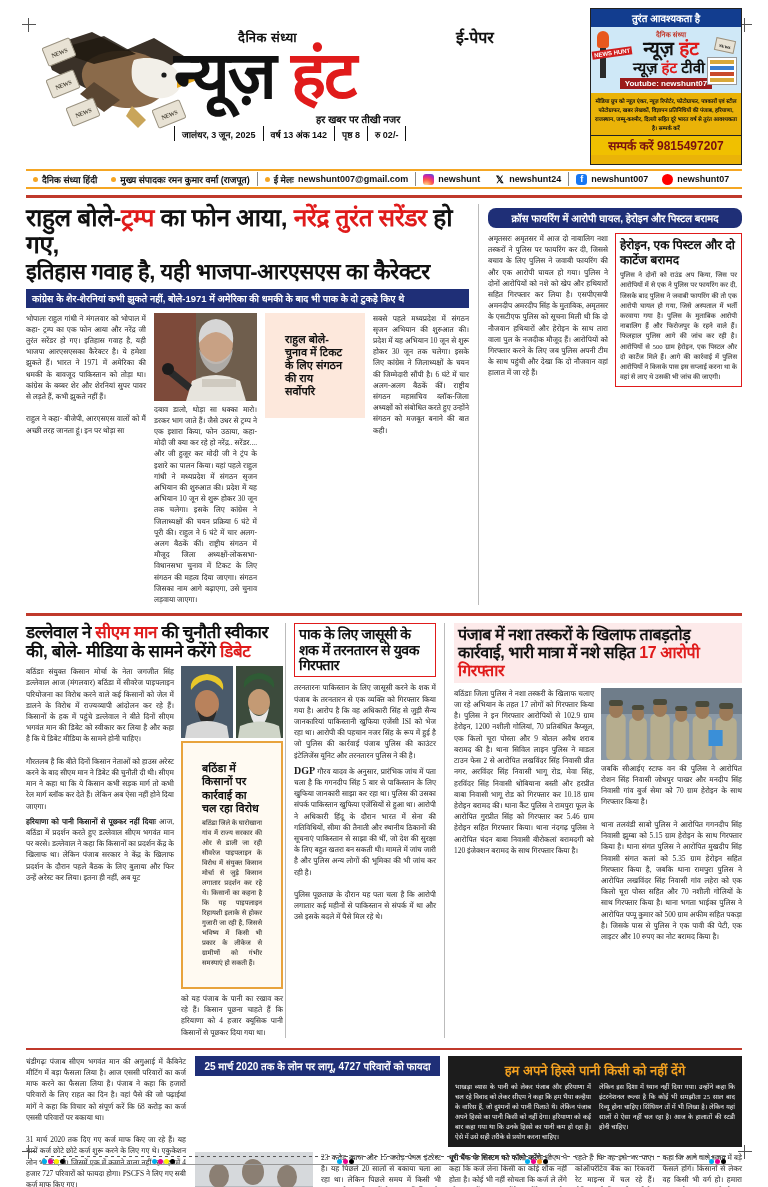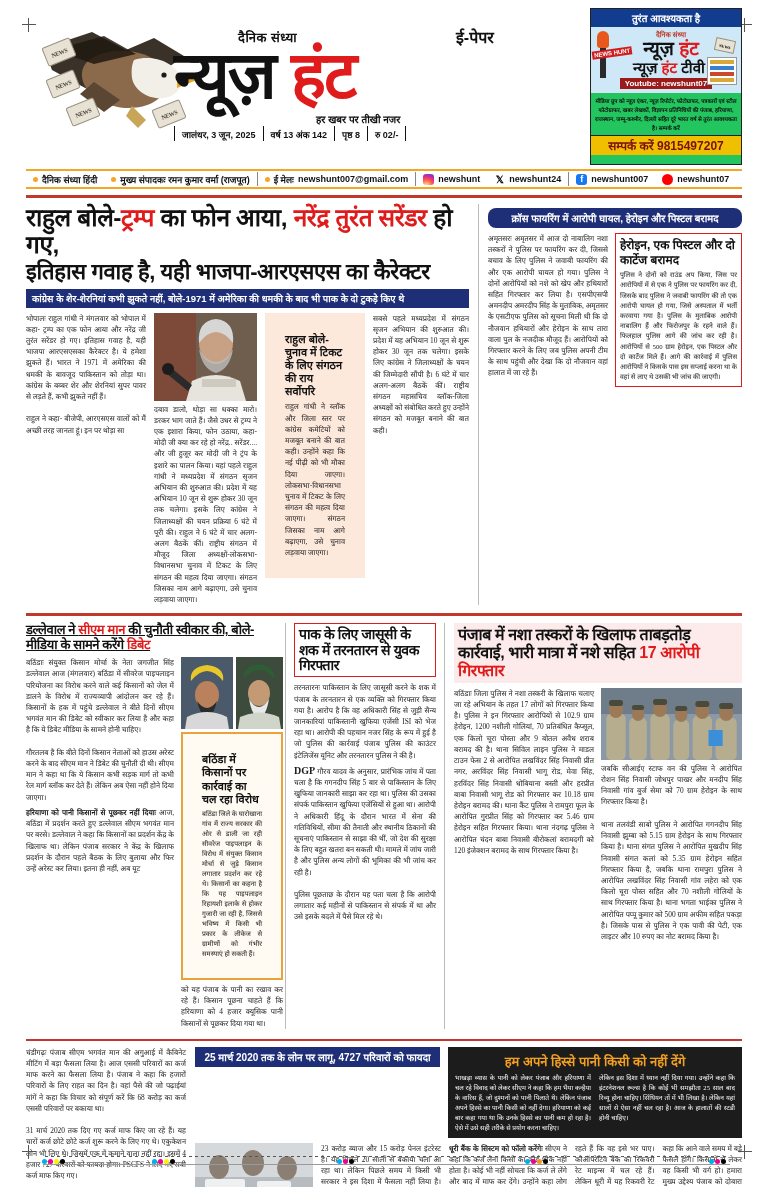--- a/index.html
+++ b/index.html
@@ -33,21 +33,21 @@
   .logo-main .red { color:#e01b1b; }
   .tagline { position:absolute; left:290px; top:104px; font-size:10px; font-weight:bold; color:#111;
              font-family:"Liberation Sans", sans-serif; }
   .dateline { position:absolute; left:148px; top:118px; display:flex; align-items:stretch; height:15px;
               font-family:"Liberation Sans", sans-serif; }
   .dateline span { font-size:9px; font-weight:bold; color:#111; padding:2px 7px;
                    border-right:1px solid #111; white-space:nowrap; }
   .dateline span:first-child { border-left:1px solid #111; }
 
   
-  .adbox { width:152px; border:1px solid #222; background:#22c55e; position:relative; }
+  .adbox { width:152px; border:1px solid #222; background:#eab308; position:relative; }
   .ad-top { background:#123d8f; color:#fff; text-align:center; font-size:10px; font-weight:bold;
             padding:2px 0; font-family:"Liberation Sans", sans-serif; }
   .ad-mid { background:#cfe8f7; padding:3px 4px 4px 4px; position:relative; min-height:62px; }
   .mic { position:absolute; left:6px; top:4px; width:12px; height:46px; }
   .mic-head { width:12px; height:17px; background:#e8581d; border-radius:6px 6px 3px 3px; }
   .mic-body { width:6px; height:30px; background:#2a2a2a; margin-left:3px; }
   .newshunt-tag { position:absolute; left:1px; top:22px; background:#d01e1e; color:#fff; font-size:6px;
                   font-weight:bold; padding:1px 2px; transform:rotate(-8deg);
                   font-family:"Liberation Sans", sans-serif; }
   .ad-brand1 { text-align:center; font-size:7px; font-weight:bold; color:#c0392b;
@@ -278,21 +278,20 @@
                 <rect x="48" y="66" width="34" height="8" fill="#cfcac0"></rect>
                 <path d="M16 54 L38 72 L34 78 L12 60 Z" fill="#2a2a2a"></path>
                 <circle cx="14" cy="56" r="6" fill="#1c1c1c"></circle>
               </svg>
             </div>
             <div class="body-txt" style="margin-top:3px;">दबाव डालो, थोड़ा सा धक्का मारो। डरकर भाग जाते हैं। जैसे उधर से ट्रम्प ने एक इशारा किया, फोन उठाया, कहा- मोदी जी क्या कर रहे हो नरेंद्र.. सरेंडर.... और जी हुजूर कर मोदी जी ने ट्रंप के इशारे का पालन किया। यहां पहले राहुल गांधी ने मध्यप्रदेश में संगठन सृजन अभियान की शुरुआत की। प्रदेश में यह अभियान 10 जून से शुरू होकर 30 जून तक चलेगा। इसके लिए कांग्रेस ने जिलाध्यक्षों की चयन प्रक्रिया 6 घंटे में पूरी की। राहुल ने 6 घंटे में चार अलग-अलग बैठकें कीं। राष्ट्रीय संगठन में मौजूद जिला अध्यक्षों-लोकसभा-विधानसभा चुनाव में टिकट के लिए संगठन की महत्व दिया जाएगा। संगठन जिसका नाम आगे बढ़ाएगा, उसे चुनाव लड़वाया जाएगा।</div>
           </div>
           <div class="col" style="width:100px; flex:0 0 100px;">
             <div class="tint" style="padding:20px;">
               <div class="boxhl" style="font-size:11px; line-height:1.2;">राहुल बोले- चुनाव में टिकट के लिए संगठन की राय सर्वोपरि</div>
-              <div class="body-txt" style="margin-top:3px;">राहुल गांधी ने ब्लॉक और जिला स्तर पर कांग्रेस कमेटियों को मजबूत बनाने की बात कही। उन्होंने कहा कि नई पीढ़ी को भी मौका दिया जाएगा। लोकसभा-विधानसभा चुनाव में टिकट के लिए संगठन की महत्व दिया जाएगा। संगठन जिसका नाम आगे बढ़ाएगा, उसे चुनाव लड़वाया जाएगा।</div>
             </div>
           </div>
           <div class="col" style="width:96px; flex:0 0 96px;">
             <div class="body-txt">सबसे पहले मध्यप्रदेश में संगठन सृजन अभियान की शुरुआत की। प्रदेश में यह अभियान 10 जून से शुरू होकर 30 जून तक चलेगा। इसके लिए कांग्रेस ने जिलाध्यक्षों के चयन की जिम्मेदारी सौंपी है। 6 घंटे में चार अलग-अलग बैठकें कीं। राष्ट्रीय संगठन महासचिव ब्लॉक-जिला अध्यक्षों को संबोधित करते हुए उन्होंने संगठन को मजबूत बनाने की बात कही।</div>
           </div>
         </div>
       </div>
 
       <div class="top-right">
         <div class="subbar2" style="margin-top:4px;border-radius:8px;">क्रॉस फायरिंग में आरोपी घायल, हेरोइन और पिस्टल बरामद</div>
@@ -310,21 +309,21 @@
       </div>
     </div>
   </div>
 
   <div class="rule-red" style="margin-top:8px;"></div>
 
   <div class="content">
     <div class="mid-wrap">
 
       <div class="mid-a">
-        <div class="hl1" style="font-size:13px;text-decoration:underline;">
+        <div class="hl1" style="font-size:17px;">
           <span>डल्लेवाल ने </span><span class="red">सीएम मान</span><span> की चुनौती स्वीकार की, बोले- मीडिया के सामने करेंगे </span><span class="red">डिबेट</span>
         </div>
         <div style="display:flex; gap:7px; margin-top:5px;">
           <div style="width:148px; flex:0 0 148px;">
             <div class="body-txt" style="white-space:pre-line;">बठिंडाः संयुक्त किसान मोर्चा के नेता जगजीत सिंह डल्लेवाल आज (मंगलवार) बठिंडा में सीवरेज पाइपलाइन परियोजना का विरोध करने वाले कई किसानों को जेल में डालने के विरोध में राज्यव्यापी आंदोलन कर रहे हैं। किसानों के हक में पहुंचे डल्लेवाल ने बीते दिनों सीएम भगवंत मान की डिबेट को स्वीकार कर लिया है और कहा है कि ये डिबेट मीडिया के सामने होनी चाहिए।
 
 गौरतलब है कि बीते दिनों किसान नेताओं को हाउस अरेस्ट करने के बाद सीएम मान ने डिबेट की चुनौती दी थी। सीएम मान ने कहा था कि ये किसान कभी सड़क मार्ग तो कभी रेल मार्ग ब्लॉक कर देते हैं। लेकिन अब ऐसा नहीं होने दिया जाएगा।</div>
             <div class="body-txt" style="margin-top:4px;"><b>हरियाणा को पानी किसानों से पूछकर नहीं दियाः</b> <span>आज, बठिंडा में प्रदर्शन करते हुए डल्लेवाल सीएम भगवंत मान पर बरसे। डल्लेवाल ने कहा कि किसानों का प्रदर्शन केंद्र के खिलाफ था। लेकिन पंजाब सरकार ने केंद्र के खिलाफ प्रदर्शन के दौरान पहले बैठक के लिए बुलाया और फिर उन्हें अरेस्ट कर लिया। इतना ही नहीं, अब यूट</span></div>
           </div>
           <div style="flex:1;">

